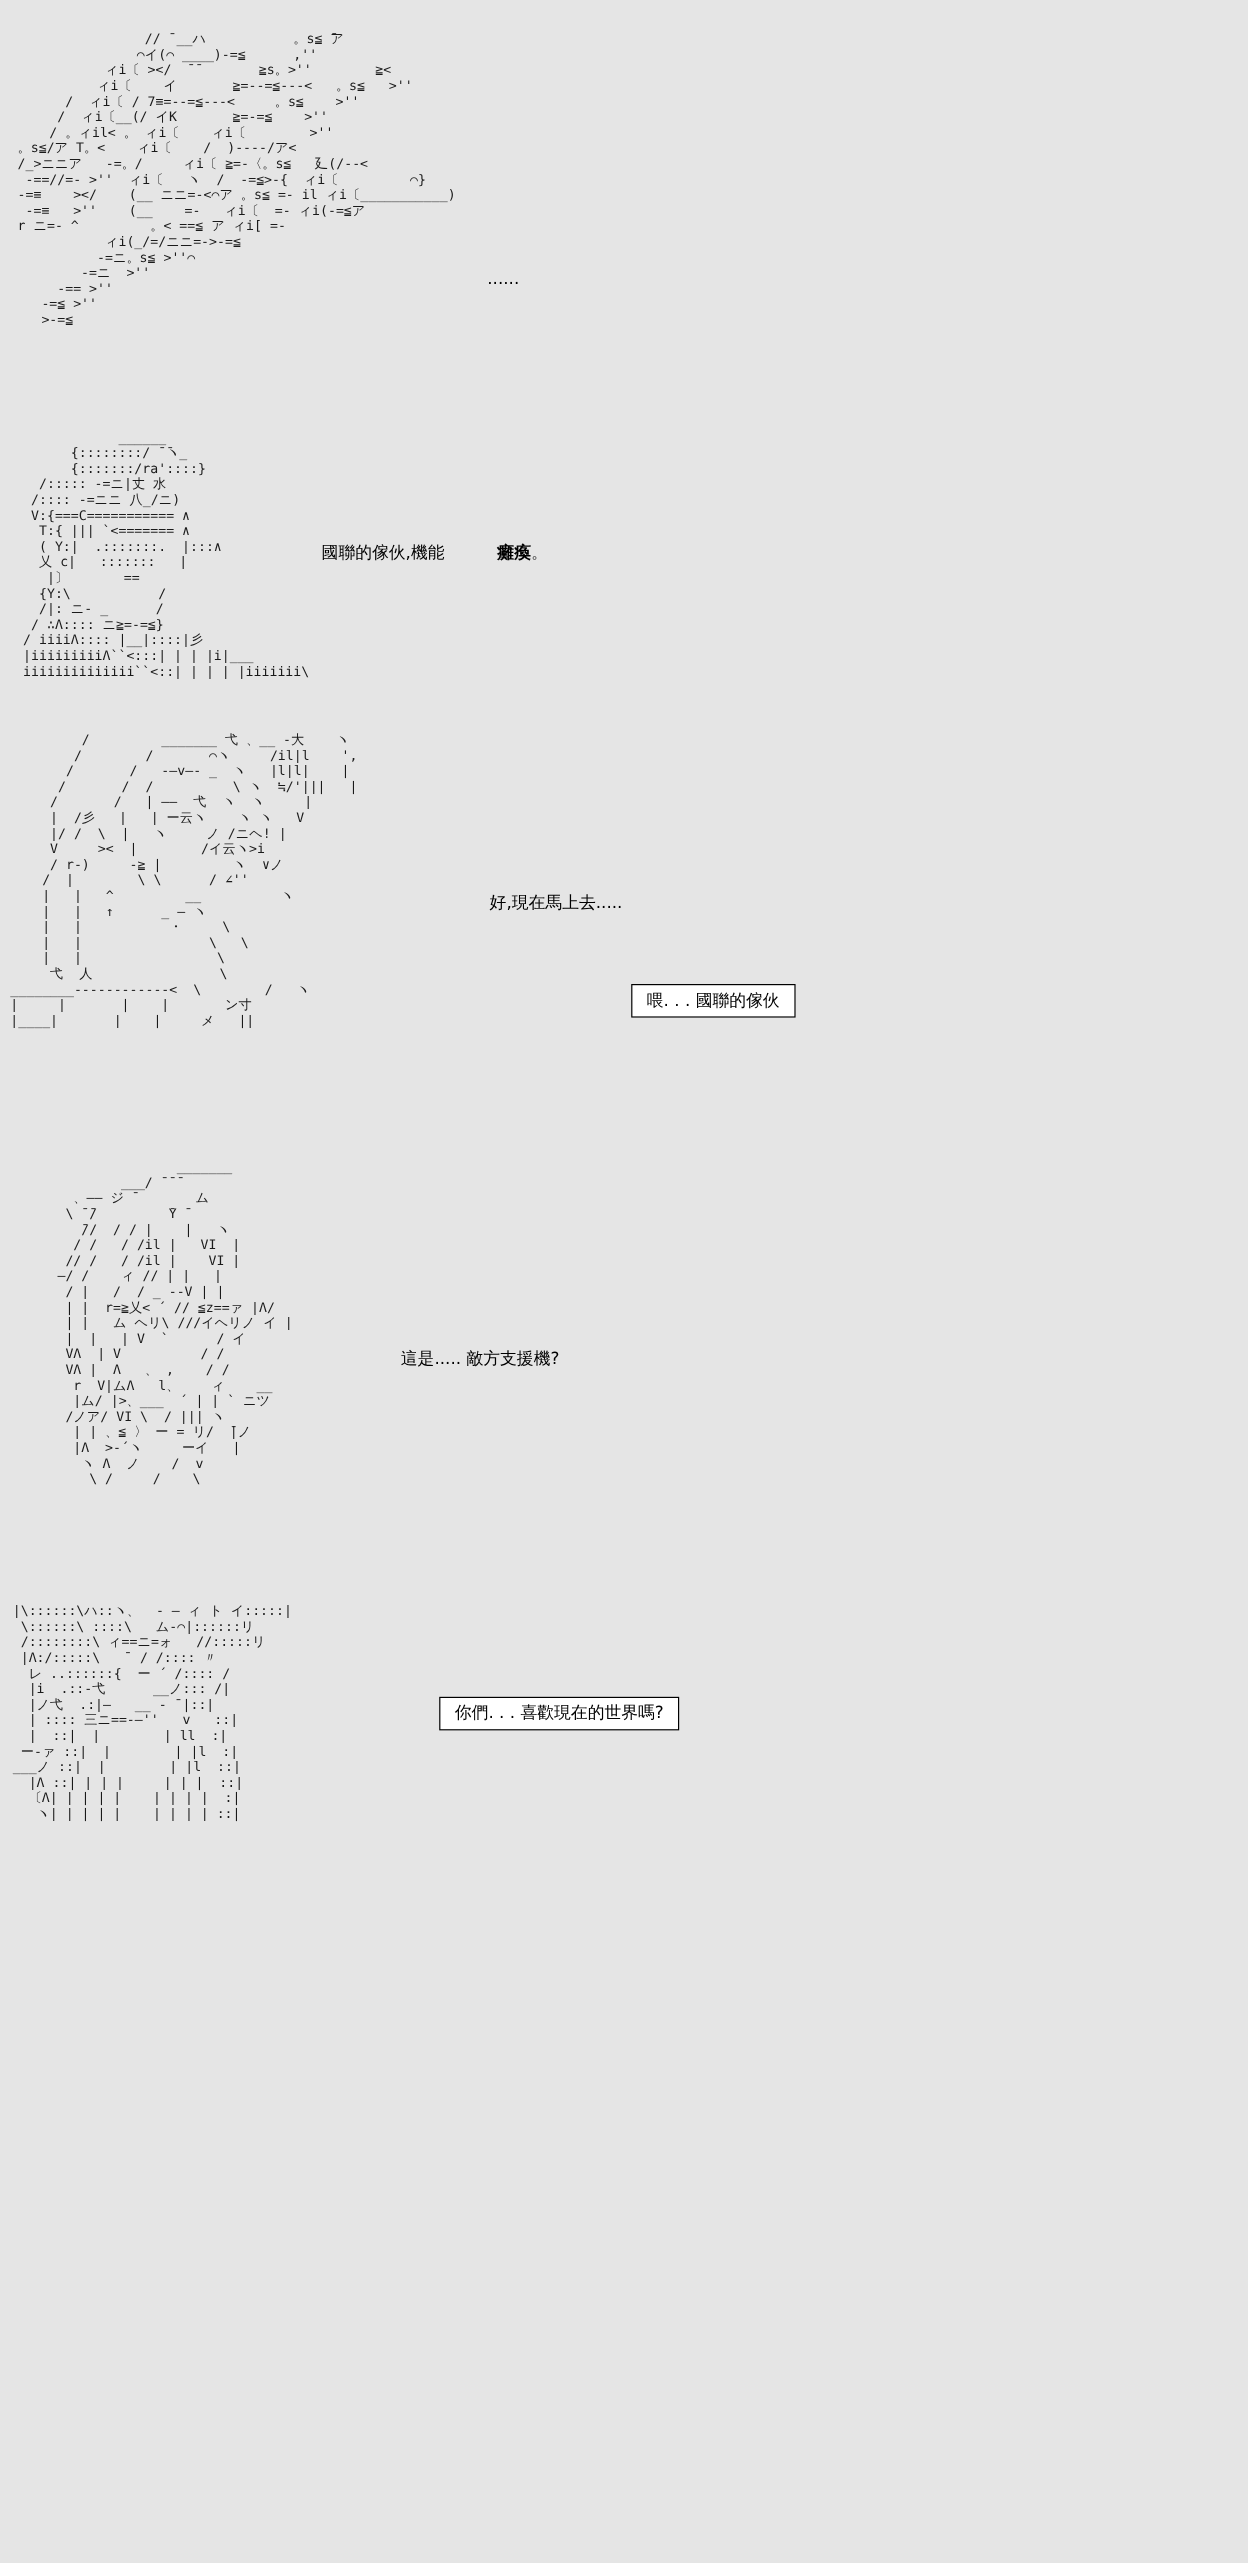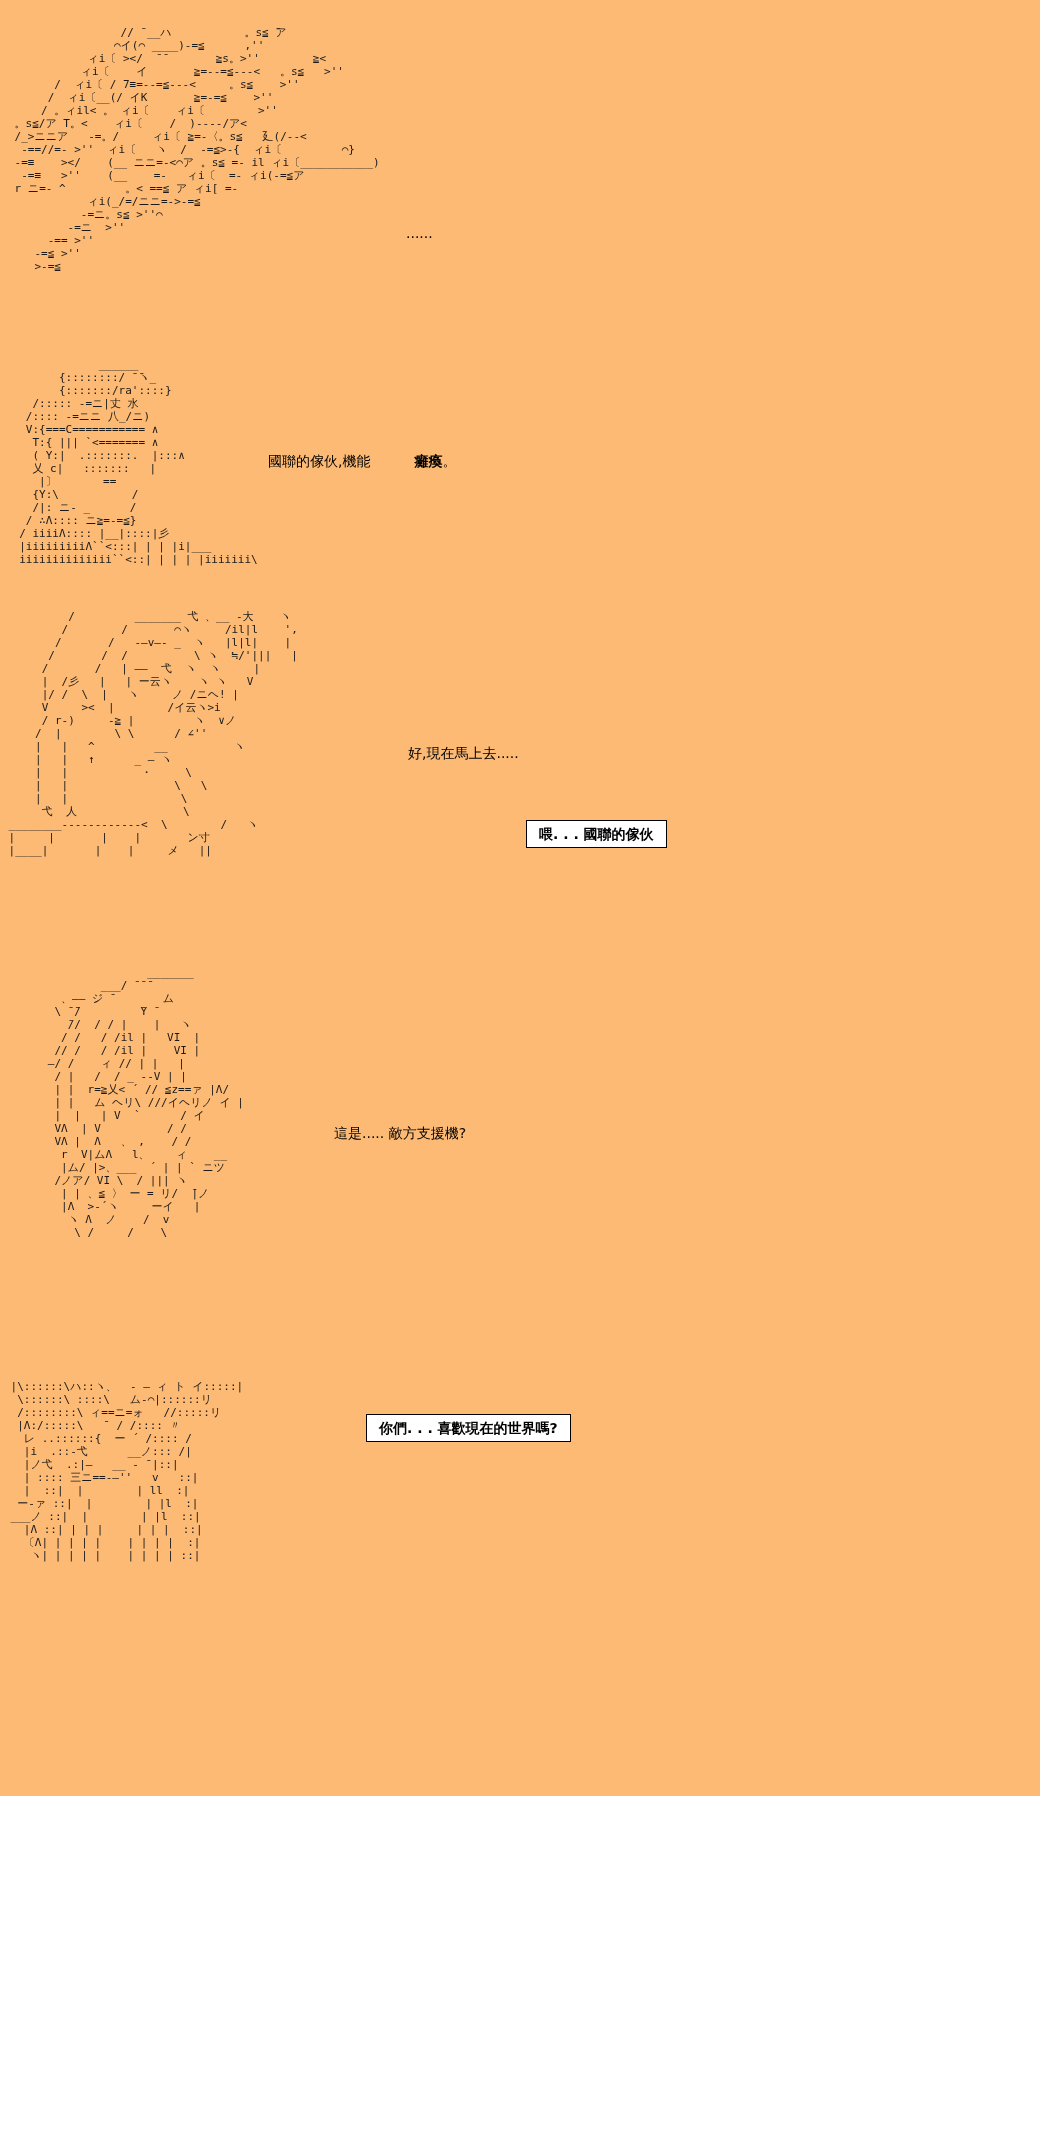--- a/index.html
+++ b/index.html
@@ -1,20 +1,20 @@
 <!DOCTYPE html>
 <html><head>
 <meta charset="utf-8">
 <style>
   html,body{margin:0;padding:0;background:#ffffff;}
   .page{
     position:relative;
     width:1040px;
-    height:1796px;
-    background:#fdba74;
+    height:2136px;
+    background:#e5e5e5;
     color:#000;
     overflow:hidden;
     font-family:"DejaVu Sans",sans-serif;
   }
   .aa{
     position:absolute;
     margin:0;
     font-family:"DejaVu Sans Mono",monospace;
     font-size:11px;
     line-height:13px;
@@ -33,21 +33,20 @@
   .speech-box{
     position:absolute;
     font-family:"DejaVu Sans",sans-serif;
     font-size:14px;
     line-height:18px;
     white-space:pre;
     color:#000;
     border:1px solid #000;
     background:#fff;
     padding:4px 12px;
-    font-weight:bold;
   }
 </style>
 </head>
 <body>
 
 <div class="page">
 
   <pre class="aa" style="left:8px;top:26px">                 // ̄ __ハ           。s≦ ̄ア
                 ⌒イ(⌒ ____)-=≦      ,''
             ィi〔 &gt;&lt;/  ̄ ̄        ≧s。&gt;''        ≧&lt;
@@ -125,21 +124,21 @@
     VΛ |  Λ   、 ,    / /
      r  V|ムΛ   l、    ィ    __
      |ム/ |&gt;、___  ´ | | ` ニツ
     /ノア/ VI \  / ||| ヽ
      | | 、≦ 〉 ー = リ/  ̄|ノ
      |Λ  &gt;-´ヽ     ーイ   |
       ヽ Λ  ノ    /  v
        \ /     /    \</pre>
   <div class="dlg" style="left:334px;top:1124px">這是..... 敵方支援機?</div>
 
-  <pre class="aa" style="left:4px;top:1380px"> |\::::::\ハ::ヽ、  - ― ィ ト イ:::::|
+  <pre class="aa" style="left:4px;top:1336px"> |\::::::\ハ::ヽ、  - ― ィ ト イ:::::|
   \::::::\ ::::\   ム-⌒|::::::リ
   /::::::::\ ィ==ニ=ォ   //:::::リ
   |Λ:/:::::\   ̄  / /:::: 〃
    レ ..::::::{  ー ´ /:::: /
    |i  .::-弋      __ノ::: /|
    |ノ弋  .:|―   __ - ̄ |::|
    | :::: 三ニ==-―''   v   ::|
    |  ::|  |        | ll  :|
   ー-ァ ::|  |        | |l  :|
  ___ノ ::|  |        | |l  ::|

